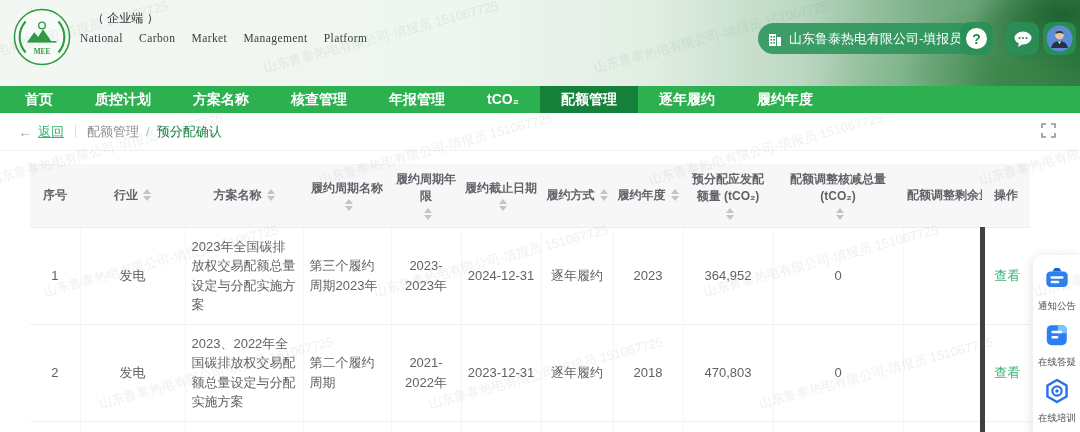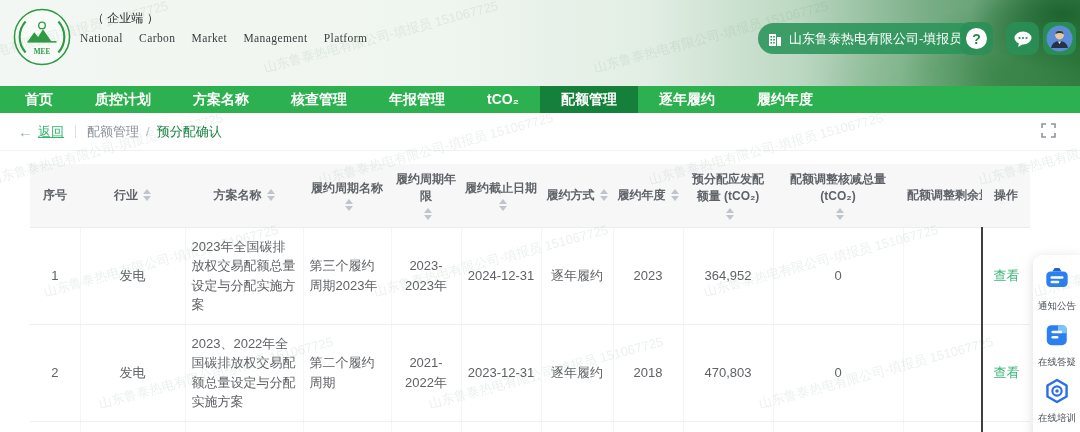--- a/index.html
+++ b/index.html
@@ -54,21 +54,21 @@
 
   
   table.grid { margin:13px 0 0 30px; width:1000px; table-layout:fixed; border-collapse:collapse; }
   .grid th { background:#f7f7f8; color:#5f6368; font-size:12px; font-weight:700;
     padding:7px 4px; text-align:center; vertical-align:middle; line-height:1.45;
     border-bottom:1px solid #ececee; }
   .grid th .th-inner { display:inline-flex; align-items:center; justify-content:center; flex-wrap:wrap; gap:2px; }
   .grid th.clip { white-space:nowrap; overflow:hidden; }
   .grid td { font-size:13px; color:#606266; text-align:center; padding:9px 6px; line-height:1.5;
     border-bottom:1px solid #f0f0f1; border-right:1px solid #f5f5f6; background:#fff; }
-  .grid td:last-child { border-right:none; border-left:2px solid #404040; }
+  .grid td:last-child { border-right:none; border-left:5px solid #404040; }
   .grid td.al, .grid th.al { text-align:left; }
   .sorters { display:inline-flex; flex-direction:column; margin-left:3px; vertical-align:middle; }
   .sorters i { display:block; width:0; height:0; border-left:4px solid transparent;
     border-right:4px solid transparent; }
   .sorters .up { border-bottom:5px solid #c0c4cc; margin-bottom:2px; }
   .sorters .dn { border-top:5px solid #c0c4cc; }
   .view-link { color:#3db579; cursor:pointer; }
 
   
   .side-toolbar { position:absolute; right:0; top:142px; width:47px; padding:11px 2px 9px;

